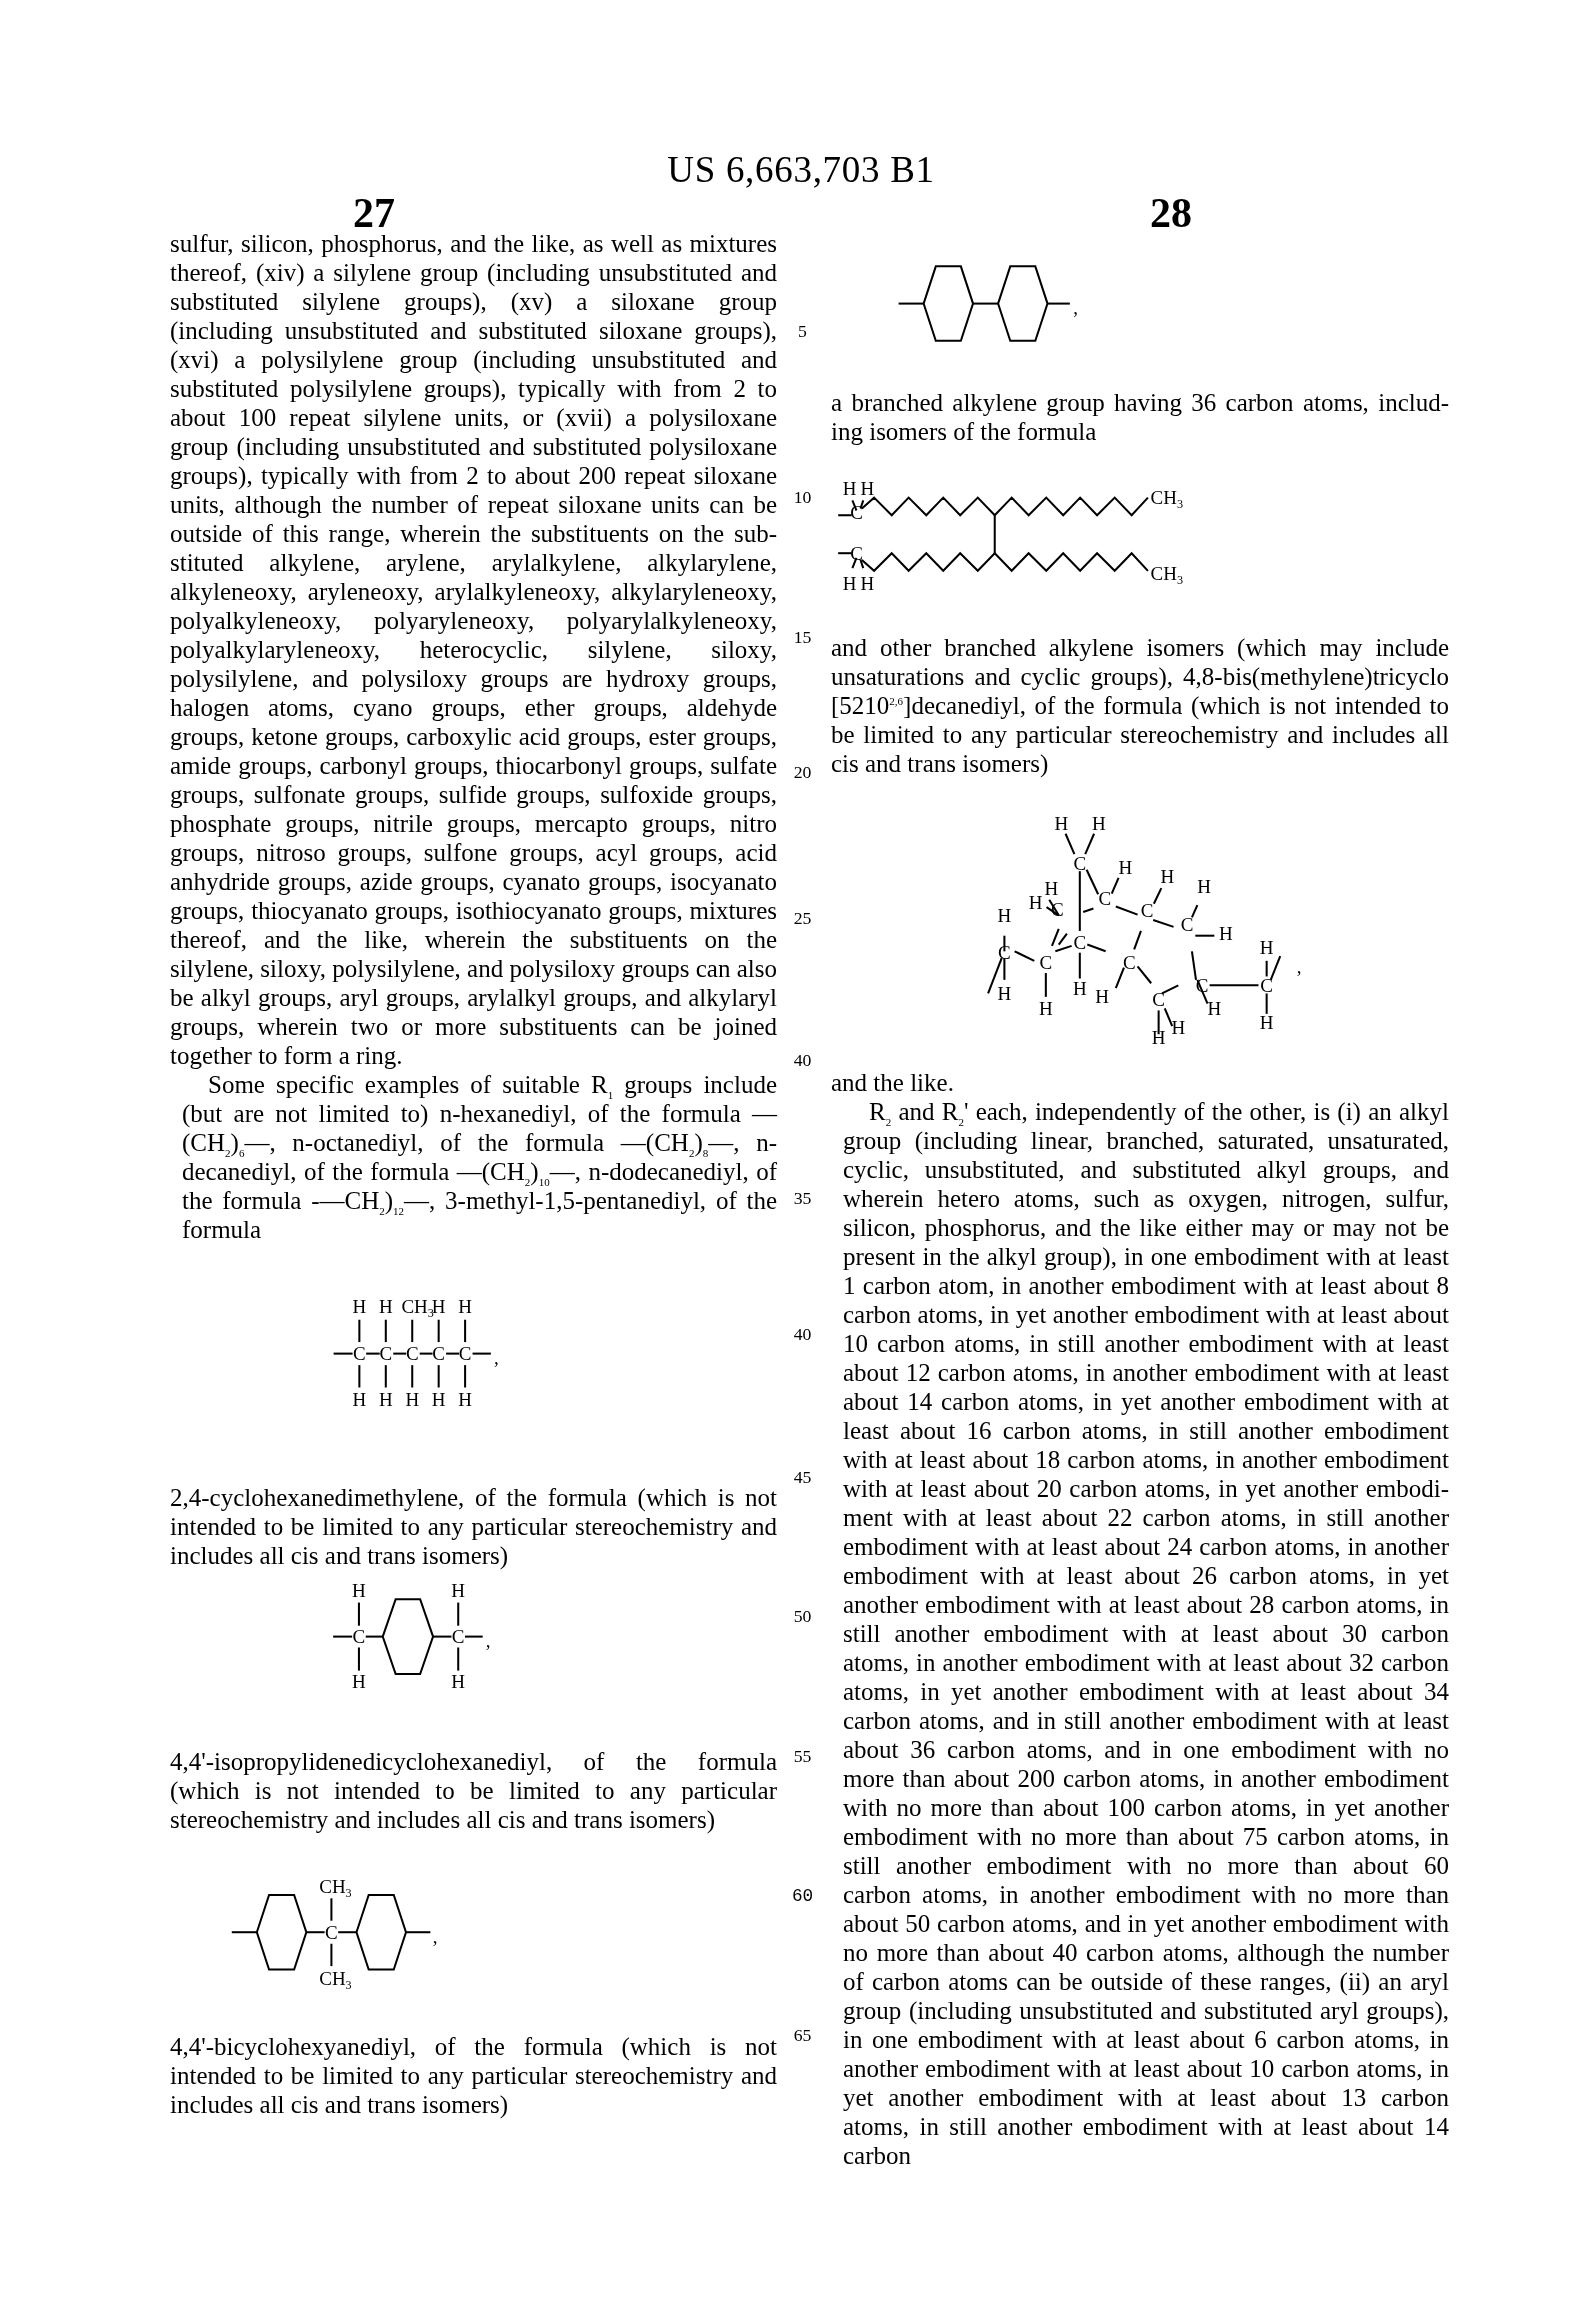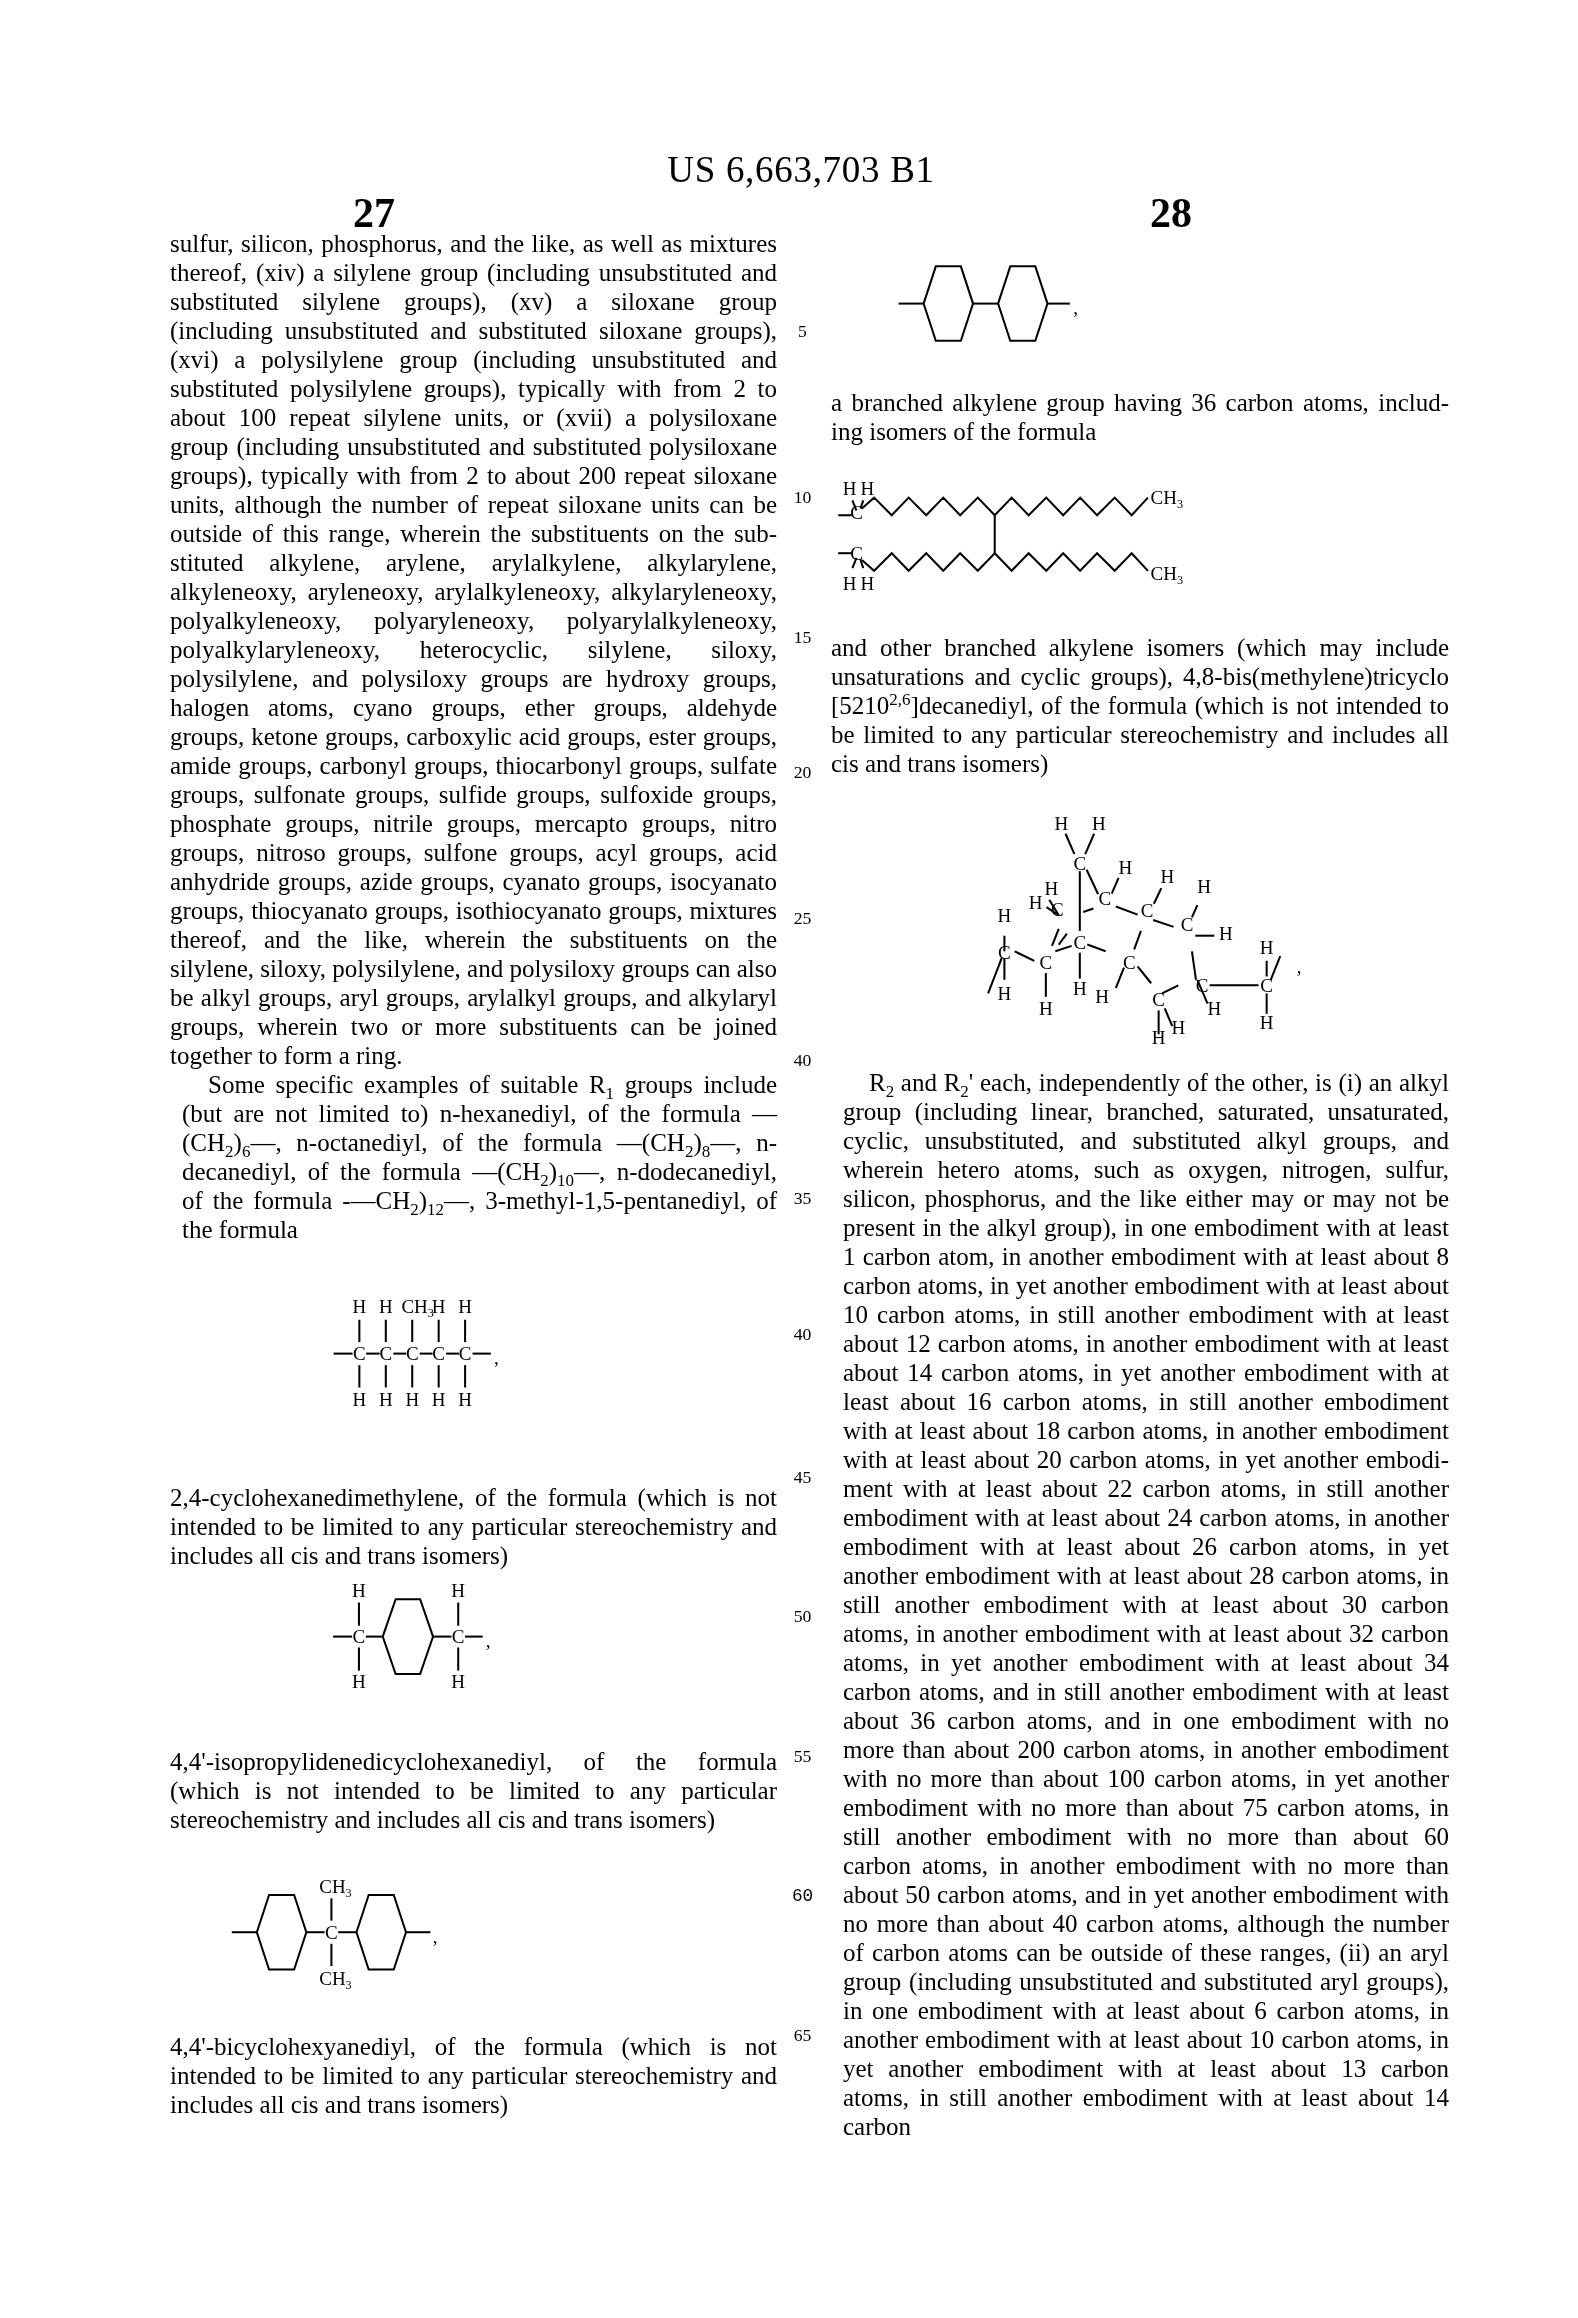--- a/index.html
+++ b/index.html
@@ -7,21 +7,21 @@
          font-family:"Liberation Serif","DejaVu Serif",serif; color:#000; }
   .hdr { position:absolute; top:148px; left:12px; width:1578px; text-align:center;
          font-size:37px; letter-spacing:0.7px; }
   .pgno { position:absolute; top:189px; font-size:42px; font-weight:bold; width:136px; text-align:right; }
   .col { position:absolute; font-size:25px; line-height:29px; text-align:justify; }
   .col p { margin:0; }
   .col .ind { text-indent:26px;margin-left:12px; }
   .left { left:170px; width:607px; }
   .right { left:831px; width:618px; }
   .lnum { position:absolute; left:782px; width:41px; text-align:center; font-size:17.7px; }
-  sub, sup { font-size:17px; line-height:0; }
+  sub, sup { font-size:11px; line-height:0; }
   .fig { position:absolute; }
   .fig svg { overflow:visible; }
   .fig text { font-family:"Liberation Serif","DejaVu Serif",serif; font-size:28px; }
 </style>
 </head>
 <body>
 
 <div class="hdr">US 6,663,703 B1</div>
 <div class="pgno" style="left:259px;">27</div>
 <div class="pgno" style="left:1056px;">28</div>
@@ -259,15 +259,16 @@
       <text x="365" y="302">H</text>
       <text x="442" y="268">C</text>
       <text x="442" y="212">H</text>
       <text x="442" y="322">H</text>
       <text x="490" y="240">,</text>
     </g>
   </svg>
 </div>
 
 <div class="col right" style="top:1068px;">
+  <p>and the like.</p>
   <p class="ind"><span>R</span><sub>2</sub><span> and R</span><sub>2</sub><span>' each, independently of the other, is (i) an alkyl group (including linear, branched, saturated, unsaturated, cyclic, unsubstituted, and substituted alkyl groups, and wherein hetero atoms, such as oxygen, nitrogen, sulfur, silicon, phosphorus, and the like either may or may not be present in the alkyl group), in one embodiment with at least 1 carbon atom, in another embodiment with at least about 8 carbon atoms, in yet another embodiment with at least about 10 carbon atoms, in still another embodiment with at least about 12 carbon atoms, in another embodiment with at least about 14 carbon atoms, in yet another embodiment with at least about 16 carbon atoms, in still another embodiment with at least about 18 carbon atoms, in another embodiment with at least about 20 carbon atoms, in yet another embodi-ment with at least about 22 carbon atoms, in still another embodiment with at least about 24 carbon atoms, in another embodiment with at least about 26 carbon atoms, in yet another embodiment with at least about 28 carbon atoms, in still another embodiment with at least about 30 carbon atoms, in another embodiment with at least about 32 carbon atoms, in yet another embodiment with at least about 34 carbon atoms, and in still another embodiment with at least about 36 carbon atoms, and in one embodiment with no more than about 200 carbon atoms, in another embodiment with no more than about 100 carbon atoms, in yet another embodiment with no more than about 75 carbon atoms, in still another embodiment with no more than about 60 carbon atoms, in another embodiment with no more than about 50 carbon atoms, and in yet another embodiment with no more than about 40 carbon atoms, although the number of carbon atoms can be outside of these ranges, (ii) an aryl group (including unsubstituted and substituted aryl groups), in one embodiment with at least about 6 carbon atoms, in another embodiment with at least about 10 carbon atoms, in yet another embodiment with at least about 13 carbon atoms, in still another embodiment with at least about 14 carbon</span></p>
 </div>
 
 
 </body></html>

